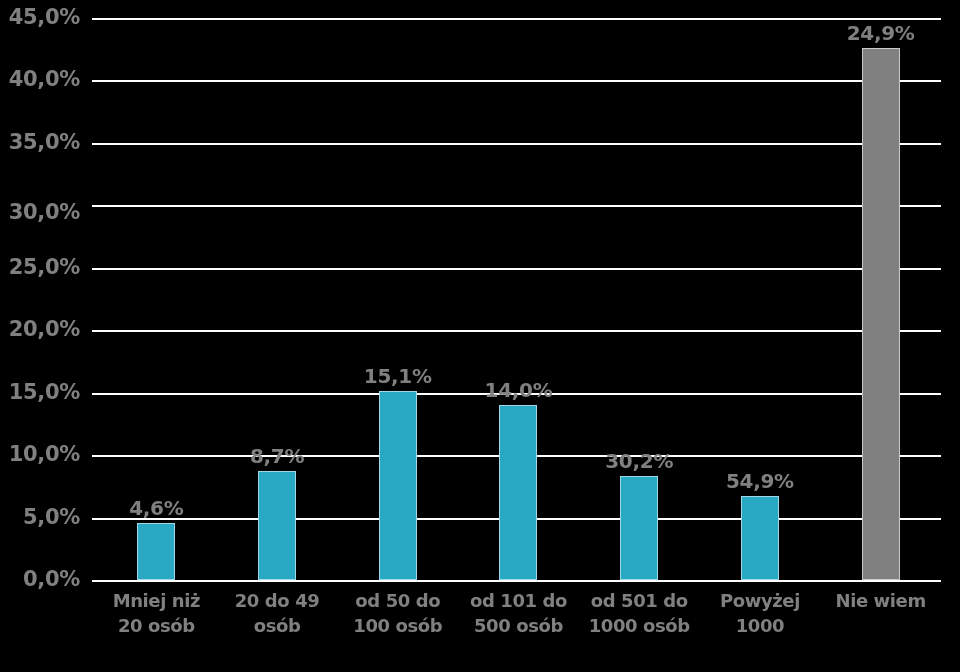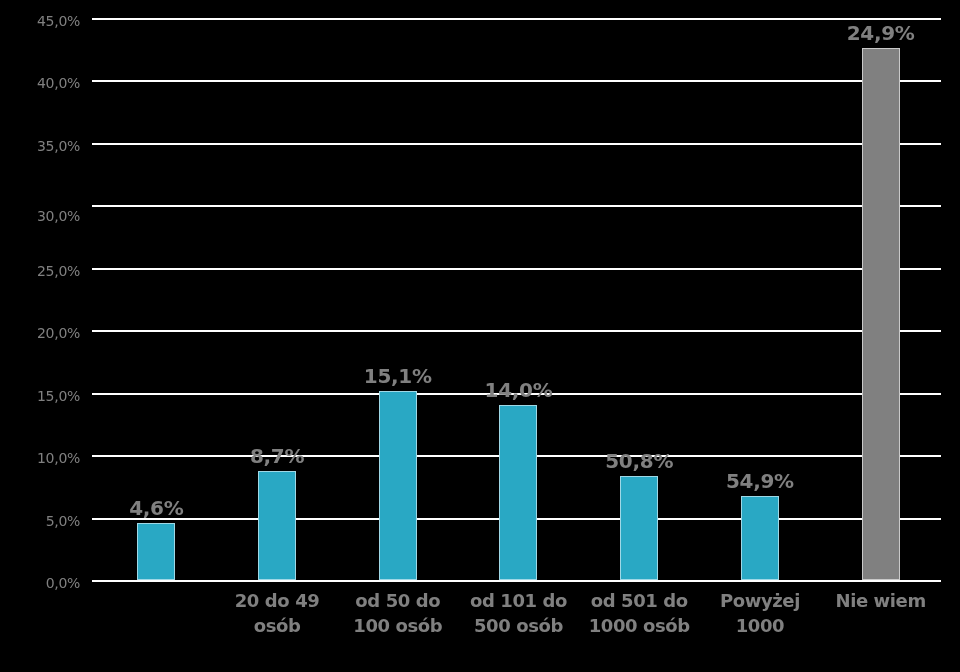--- a/index.html
+++ b/index.html
@@ -46,25 +46,24 @@
     height: 2px;
     background: #ffffff;
   }
 
   
   .y-label {
     position: absolute;
     right: 944px;           
     text-align: right;
     color: #808080;
-    font-size: 14px;
-    font-weight: normal;
+    font-size: 21px;
+    font-weight: bold;
     letter-spacing: -0.3px;
     white-space: nowrap;
-    margin-top: 8px;
   }
   #y-axis-labels {
     position: absolute;
     left: 0;
     top: 0;
     width: 88px;
     height: 672px;
   }
   #y-axis-labels .y-label {
     right: 0;
@@ -193,36 +192,38 @@
           <span class="bar-value">15,1%</span>
         </div>
       </div>
       <div class="bar-slot" style="left: 362.143px; width: 120.714px;">
         <div class="bar teal" style="height: 174.844px;">
           <span class="bar-value">14,0%</span>
         </div>
       </div>
       <div class="bar-slot" style="left: 482.857px; width: 120.714px;">
         <div class="bar teal" style="height: 103.658px;">
-          <span class="bar-value">50,8%</span>
+          <span class="bar-value">30,2%</span>
         </div>
       </div>
       <div class="bar-slot" style="left: 603.571px; width: 120.714px;">
         <div class="bar teal" style="height: 83.6756px;">
           <span class="bar-value">54,9%</span>
         </div>
       </div>
       <div class="bar-slot" style="left: 724.286px; width: 120.714px;">
         <div class="bar gray" style="height: 532.027px;">
           <span class="bar-value">24,9%</span>
         </div>
       </div>
     </div>
 
   <div id="x-axis-labels">
+      <div class="x-label" style="left: 0px; width: 120.714px;">Mniej niż
+20 osób</div>
       <div class="x-label" style="left: 120.714px; width: 120.714px;">20 do 49
 osób</div>
       <div class="x-label" style="left: 241.429px; width: 120.714px;">od 50 do
 100 osób</div>
       <div class="x-label" style="left: 362.143px; width: 120.714px;">od 101 do
 500 osób</div>
       <div class="x-label" style="left: 482.857px; width: 120.714px;">od 501 do
 1000 osób</div>
       <div class="x-label" style="left: 603.571px; width: 120.714px;">Powyżej
 1000</div>

